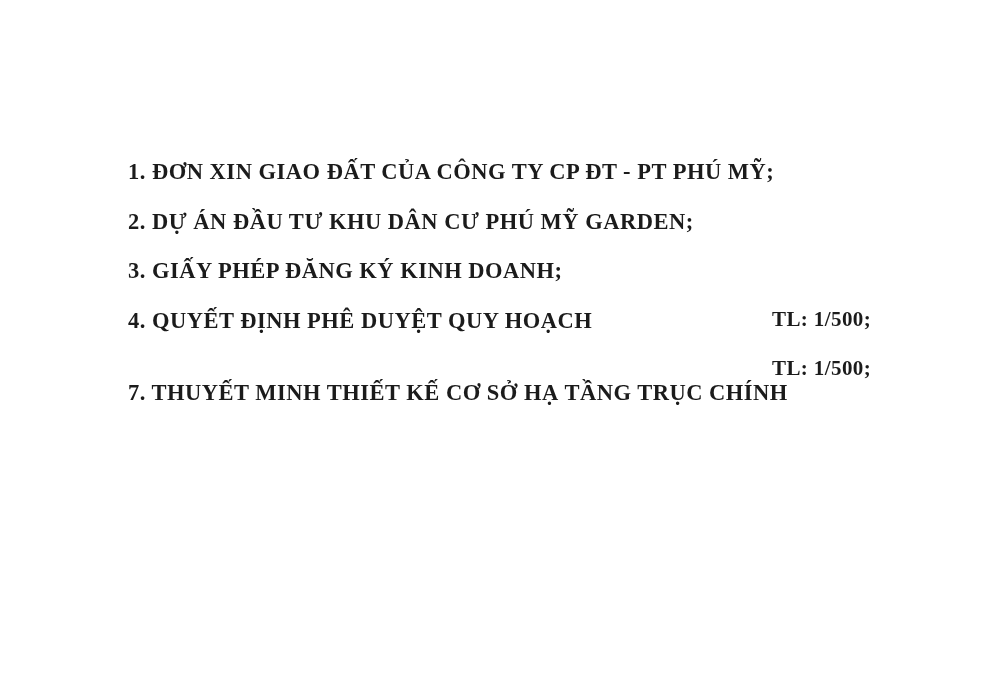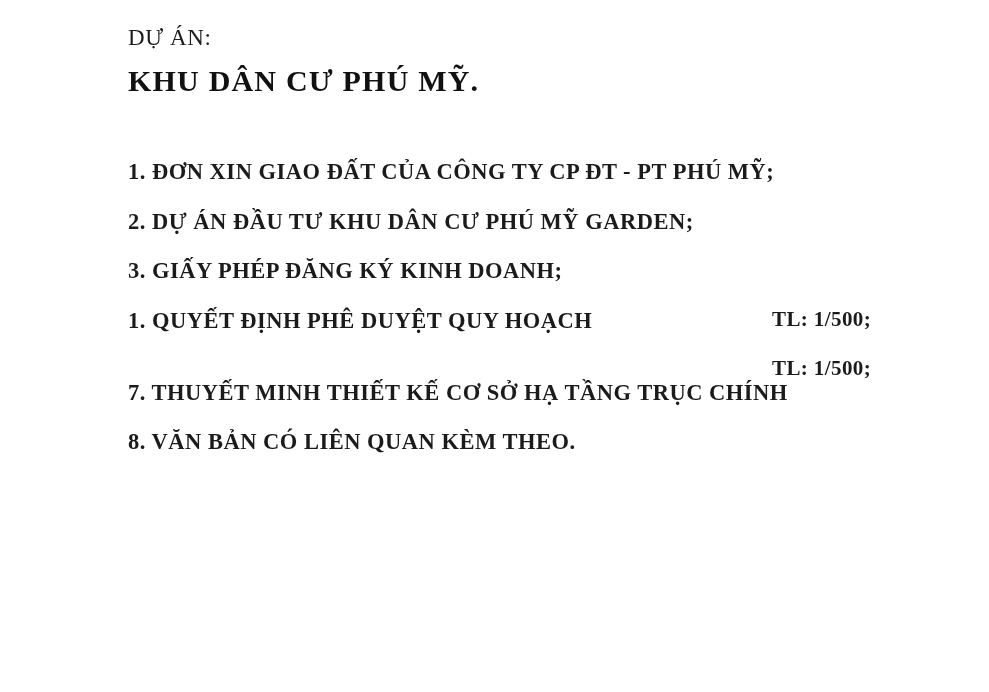--- a/index.html
+++ b/index.html
@@ -93,48 +93,40 @@
     position: relative;
   }
 </style>
 </head>
 <body>
 
 <div class="page">
 
   <div class="top-crop"></div>
 
-  <div class="heading-block">
-    <div class="heading-label">DỰ ÁN:</div>
-    <div class="heading-title">KHU DÂN CƯ PHÚ MỸ.</div>
-  </div>
 
   <ul class="doc-list">
     <li class="doc-item doc-item-wrap">
       <span class="doc-text">1. ĐƠN XIN GIAO ĐẤT CỦA CÔNG TY CP ĐT - PT  PHÚ MỸ;</span>
       <span class="doc-scale"></span>
     </li>
     <li class="doc-item doc-item-wrap">
       <span class="doc-text">2. DỰ ÁN ĐẦU TƯ KHU DÂN CƯ PHÚ MỸ GARDEN;</span>
       <span class="doc-scale"></span>
     </li>
     <li class="doc-item doc-item-wrap">
       <span class="doc-text">3. GIẤY PHÉP ĐĂNG KÝ KINH DOANH;</span>
       <span class="doc-scale"></span>
     </li>
     <li class="doc-item doc-item-wrap">
-      <span class="doc-text">1. QUYẾT ĐỊNH PHÊ DUYỆT QUY HOẠCH</span>
+      <span class="doc-text">4. QUYẾT ĐỊNH PHÊ DUYỆT QUY HOẠCH</span>
       <span class="doc-scale">TL: 1/500;</span>
     </li>
     <li class="doc-item doc-item-wrap">
       <span class="doc-scale">TL: 1/500;</span>
     </li>
     <li class="doc-item doc-item-wrap">
       <span class="doc-text">7. THUYẾT MINH THIẾT KẾ CƠ SỞ HẠ TẦNG TRỤC CHÍNH</span>
       <span class="doc-scale"></span>
     </li>
-    <li class="doc-item doc-item-wrap">
-      <span class="doc-text">8. VĂN BẢN CÓ LIÊN QUAN KÈM THEO.</span>
-      <span class="doc-scale"></span>
-    </li>
   </ul>
 
 </div>
 
 </body></html>

